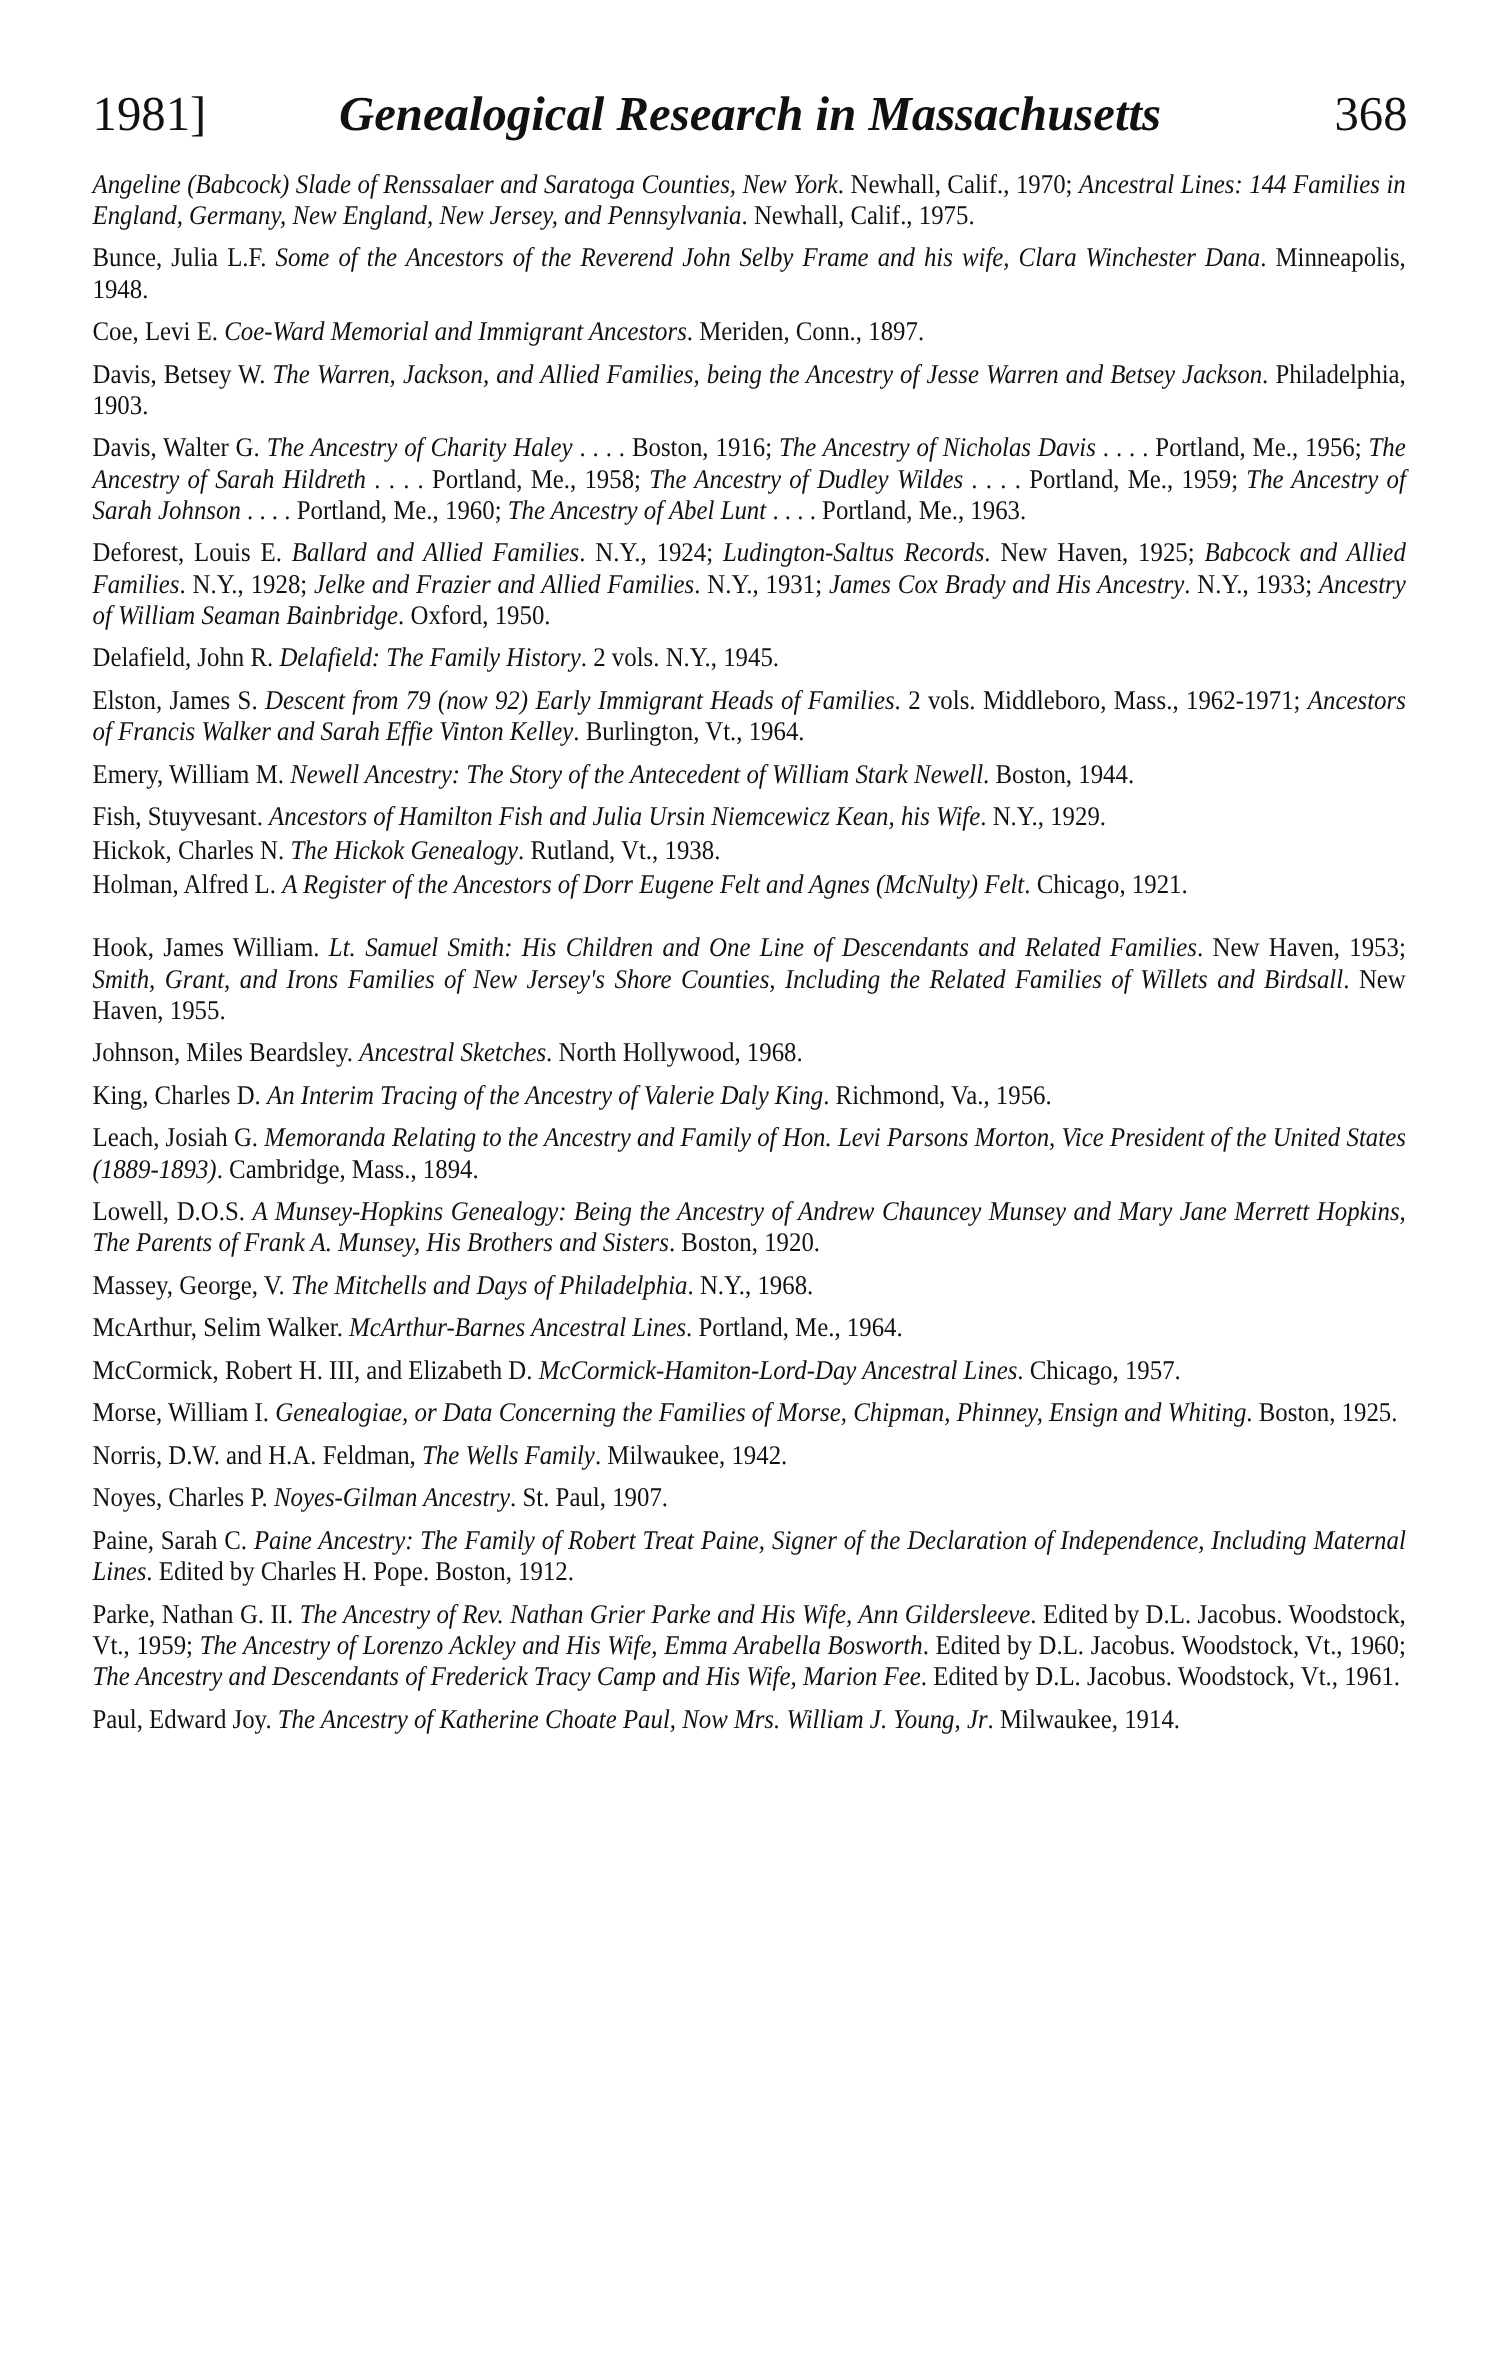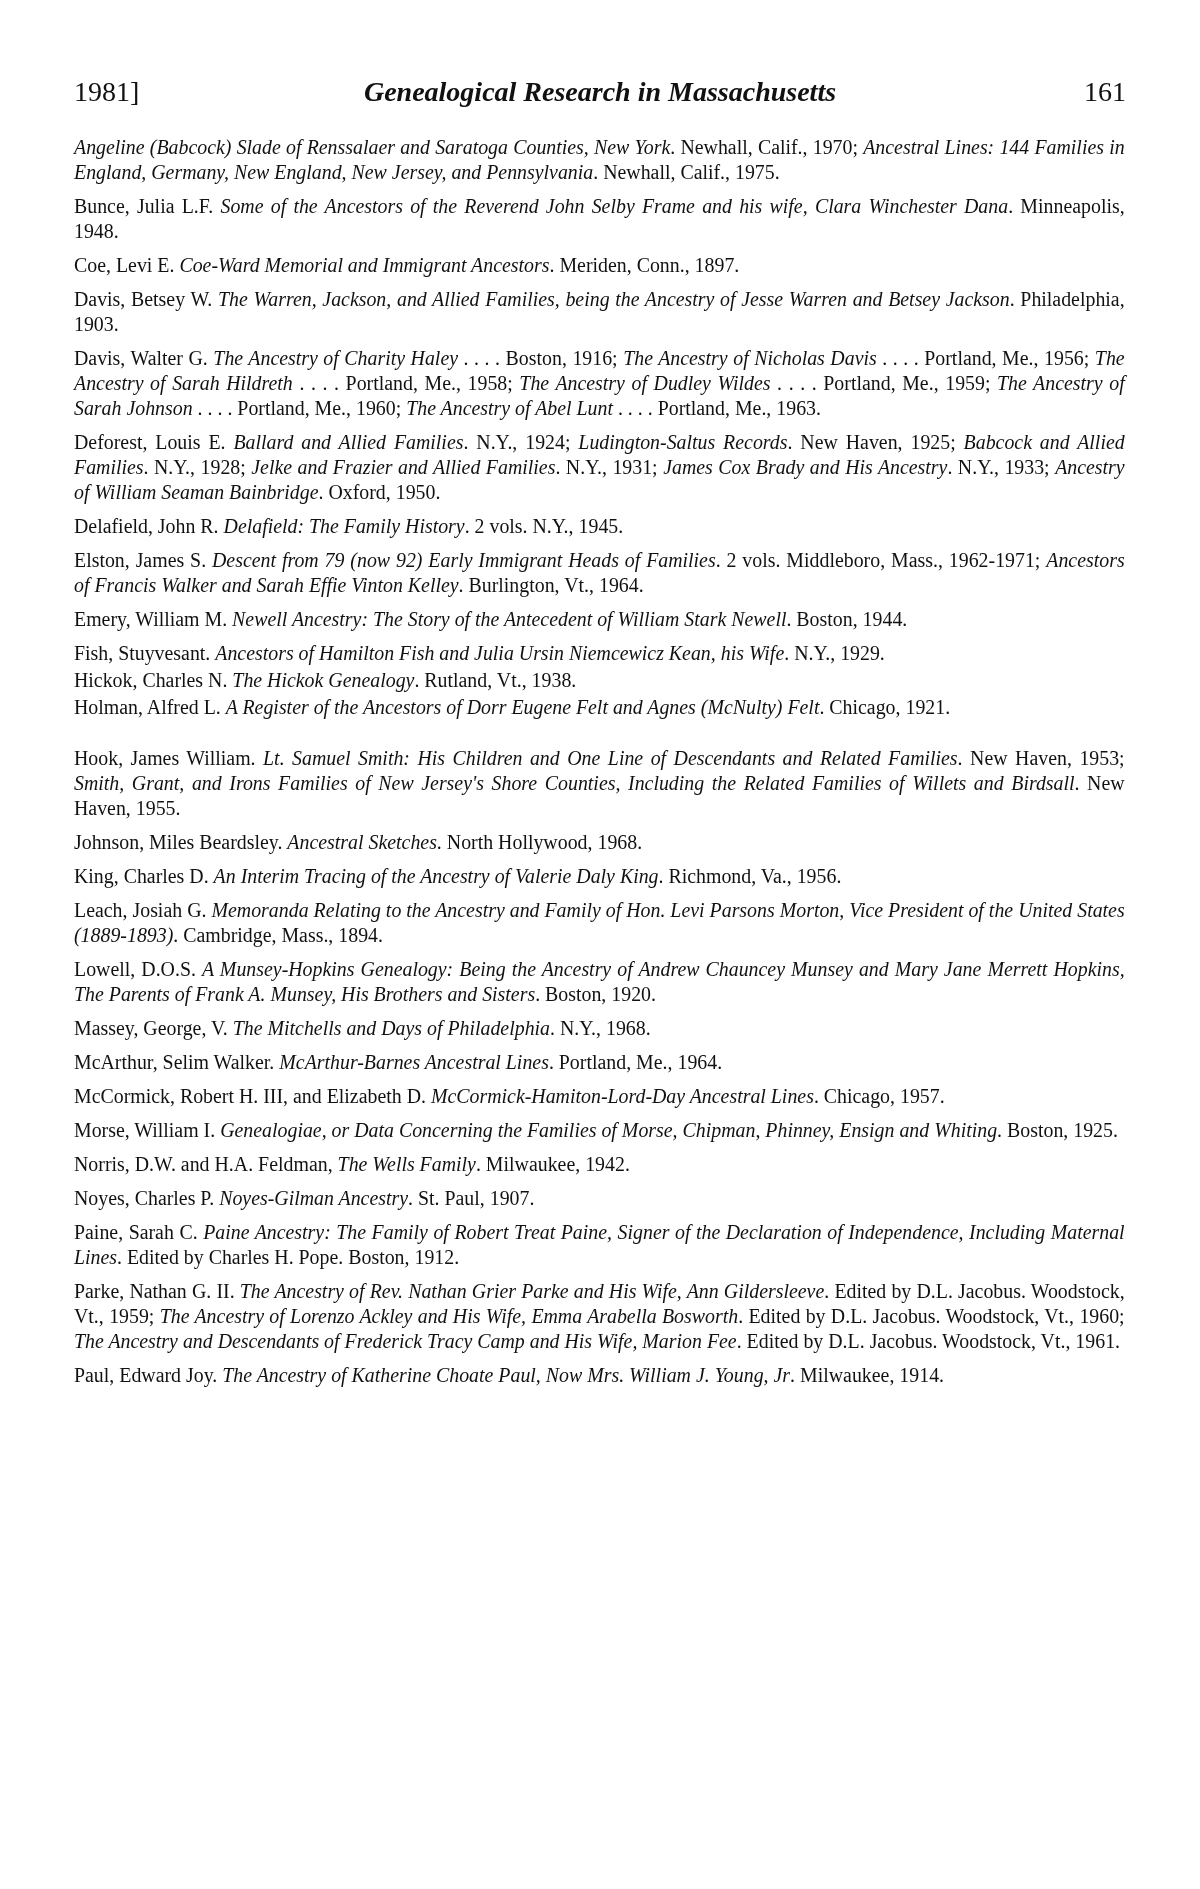--- a/index.html
+++ b/index.html
@@ -3,21 +3,21 @@
 <meta charset="utf-8">
 <style>
   html, body { margin: 0; padding: 0; background: #ffffff; }
   body {
     width: 1200px; height: 1889px; position: relative; overflow: hidden;
     color: #111111;
     font-family: "Liberation Serif", "DejaVu Serif", serif;
   }
   .header {
     position: absolute; left: 74px; right: 74px; top: 70px; height: 44px;
-    font-size: 28px; line-height: 44px;
+    font-size: 39px; line-height: 44px;
   }
   .header .left { position: absolute; left: 0; top: 0; }
   .header .center { position: absolute; left: 0; right: 0; top: 0; text-align: center; font-style: italic; font-weight: bold; }
   .header .right { position: absolute; right: 0; top: 0; }
   .body {
     position: absolute; left: 74px; width: 1051px; top: 135px;
     font-size: 21.6px; line-height: 25px; text-align: justify;
     transform: scaleX(0.92); transform-origin: left top;
     width: 1142px;
   }
@@ -26,21 +26,21 @@
   .entry.tight { margin-bottom: 2px; }
   .entry.gap-after { margin-bottom: 26px; }
   .i { font-style: italic; }
 </style>
 </head>
 <body>
 
 <div class="header">
   <span class="left">1981]</span>
   <span class="center">Genealogical Research in Massachusetts</span>
-  <span class="right">161</span>
+  <span class="right">368</span>
 </div>
 
 <div class="body" id="entries">
     <p class="entry"><span class="i">Angeline (Babcock) Slade of Renssalaer and Saratoga Counties, New York</span><span>. Newhall, Calif., 1970; </span><span class="i">Ancestral Lines: 144 Families in England, Germany, New England, New Jersey, and Pennsylvania</span><span>. Newhall, Calif., 1975.</span></p>
     <p class="entry"><span>Bunce, Julia L.F. </span><span class="i">Some of the Ancestors of the Reverend John Selby Frame and his wife, Clara Winchester Dana</span><span>. Minneapolis, 1948.</span></p>
     <p class="entry"><span>Coe, Levi E. </span><span class="i">Coe-Ward Memorial and Immigrant Ancestors</span><span>. Meriden, Conn., 1897.</span></p>
     <p class="entry"><span>Davis, Betsey W. </span><span class="i">The Warren, Jackson, and Allied Families, being the Ancestry of Jesse Warren and Betsey Jackson</span><span>. Philadelphia, 1903.</span></p>
     <p class="entry"><span>Davis, Walter G. </span><span class="i">The Ancestry of Charity Haley</span><span> . . . . Boston, 1916; </span><span class="i">The Ancestry of Nicholas Davis</span><span> . . . . Portland, Me., 1956; </span><span class="i">The Ancestry of Sarah Hildreth</span><span> . . . . Portland, Me., 1958; </span><span class="i">The Ancestry of Dudley Wildes</span><span> . . . . Portland, Me., 1959; </span><span class="i">The Ancestry of Sarah Johnson</span><span> . . . . Portland, Me., 1960; </span><span class="i">The Ancestry of Abel Lunt</span><span> . . . . Portland, Me., 1963.</span></p>
     <p class="entry"><span>Deforest, Louis E. </span><span class="i">Ballard and Allied Families</span><span>. N.Y., 1924; </span><span class="i">Ludington-Saltus Records</span><span>. New Haven, 1925; </span><span class="i">Babcock and Allied Families</span><span>. N.Y., 1928; </span><span class="i">Jelke and Frazier and Allied Families</span><span>. N.Y., 1931; </span><span class="i">James Cox Brady and His Ancestry</span><span>. N.Y., 1933; </span><span class="i">Ancestry of William Seaman Bainbridge</span><span>. Oxford, 1950.</span></p>
     <p class="entry"><span>Delafield, John R. </span><span class="i">Delafield: The Family History</span><span>. 2 vols. N.Y., 1945.</span></p>

